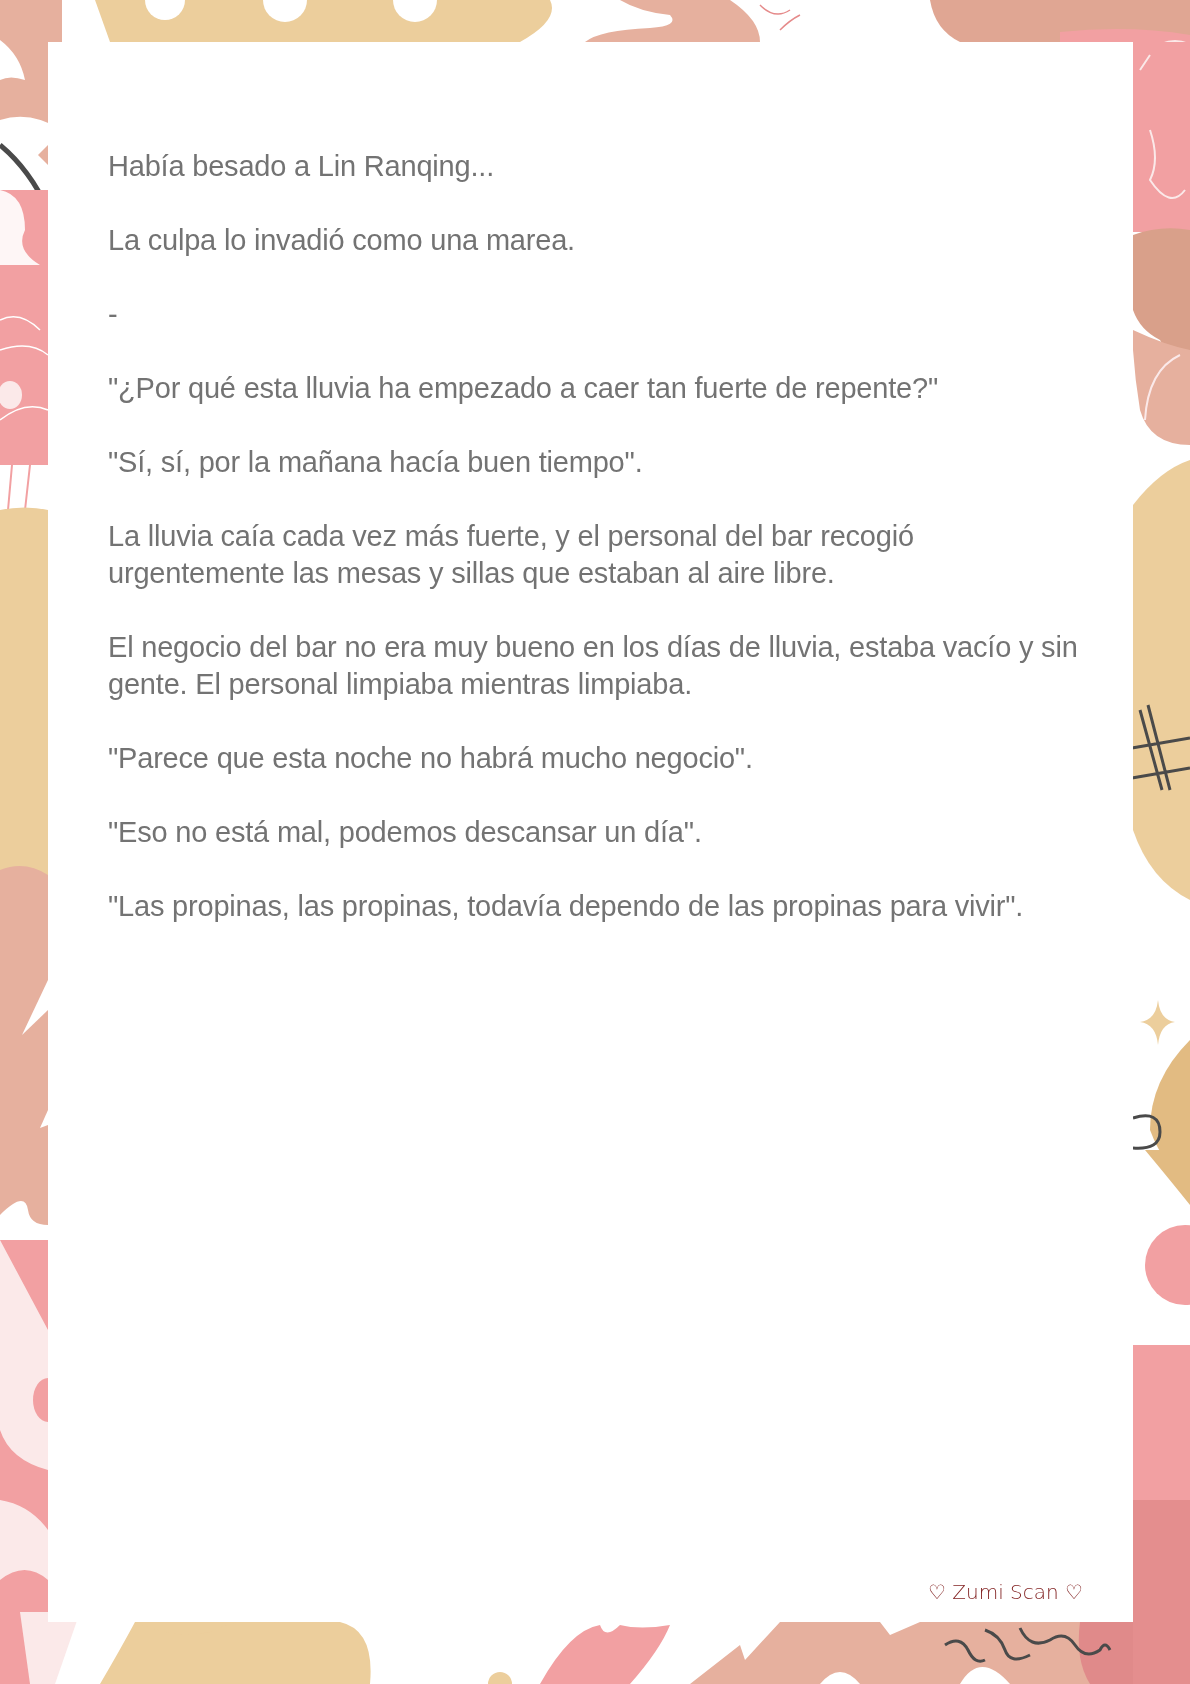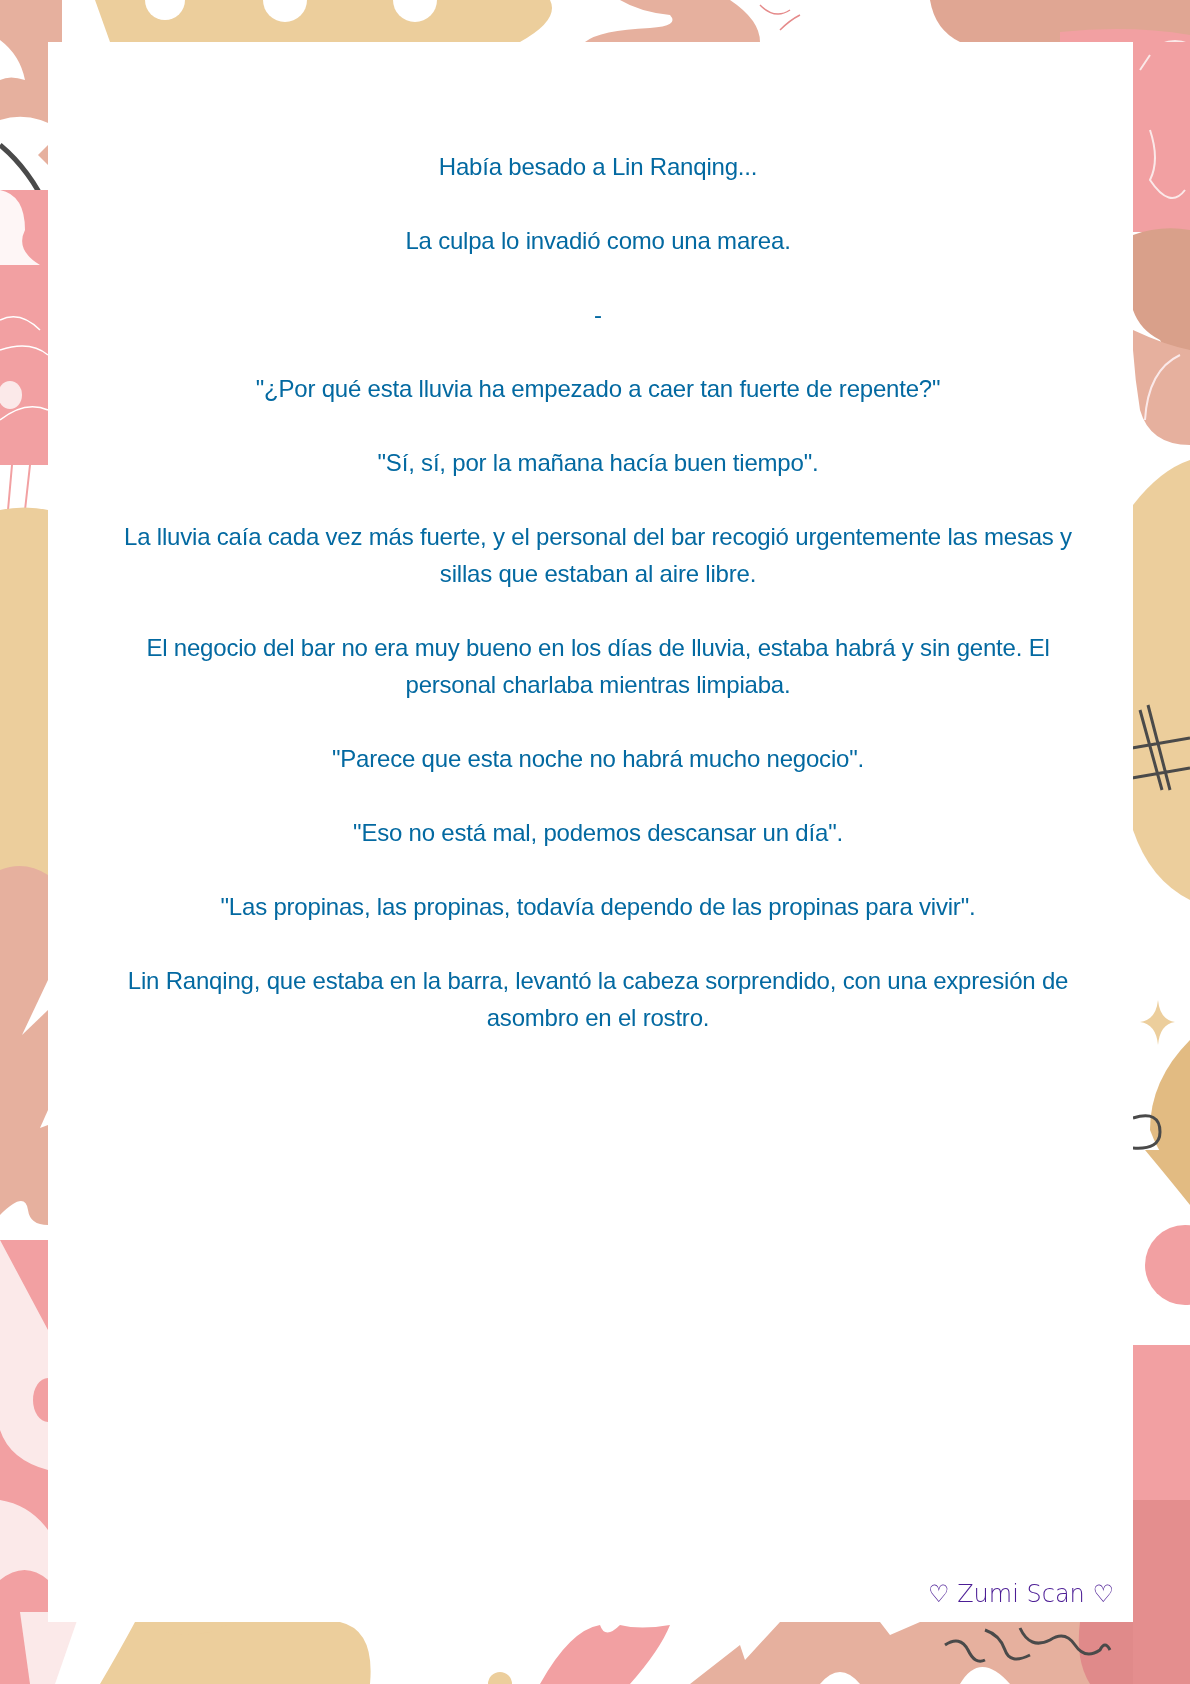--- a/index.html
+++ b/index.html
@@ -9,30 +9,29 @@
       font-family: "Liberation Sans", sans-serif;
     }
     .frame { position: absolute; inset: 0; overflow: hidden; }
     .deco { position: absolute; }
     .card {
       position: absolute; left: 48px; top: 42px; width: 1085px; height: 1580px;
       background: #ffffff;
     }
     .content {
       position: absolute; left: 108px; top: 148px; width: 980px;
-      font-size: 24px; line-height: 37px; color: #0369a1;
+      font-size: 29px; line-height: 37px; color: #737373;
       font-family: "Liberation Sans", sans-serif;
       letter-spacing: -0.2px;
-      text-align: center;
     }
     .para { margin: 0 0 37px 0; }
     .watermark {
       position: absolute; left: 928px; top: 1580px;
       font-family: "DejaVu Sans", sans-serif;
-      font-size: 24px; color: #4c1d95; font-weight: 300;
+      font-size: 20px; color: #7f1d1d; font-weight: 300;
     }
   </style>
 </head>
 <body>
 
 <div class="frame">
   <svg class="deco" width="1190" height="1684" viewBox="0 0 1190 1684">
 
     <path d="M95 0 L550 0 Q560 20 520 42 L110 42 Z" fill="#ecce9c"></path>
     <circle cx="165" cy="0" r="20" fill="#fff"></circle>
@@ -97,20 +96,19 @@
 
 <div class="card"></div>
 
 <div class="content">
   <p class="para">Había besado a Lin Ranqing...</p>
   <p class="para">La culpa lo invadió como una marea.</p>
   <p class="para">-</p>
   <p class="para">"¿Por qué esta lluvia ha empezado a caer tan fuerte de repente?"</p>
   <p class="para">"Sí, sí, por la mañana hacía buen tiempo".</p>
   <p class="para">La lluvia caía cada vez más fuerte, y el personal del bar recogió urgentemente las mesas y sillas que estaban al aire libre.</p>
-  <p class="para">El negocio del bar no era muy bueno en los días de lluvia, estaba habrá y sin gente. El personal charlaba mientras limpiaba.</p>
+  <p class="para">El negocio del bar no era muy bueno en los días de lluvia, estaba vacío y sin gente. El personal limpiaba mientras limpiaba.</p>
   <p class="para">"Parece que esta noche no habrá mucho negocio".</p>
   <p class="para">"Eso no está mal, podemos descansar un día".</p>
   <p class="para">"Las propinas, las propinas, todavía dependo de las propinas para vivir".</p>
-  <p class="para">Lin Ranqing, que estaba en la barra, levantó la cabeza sorprendido, con una expresión de asombro en el rostro.</p>
 </div>
 
 <div class="watermark">♡ Zumi Scan ♡</div>
 
 </body></html>

